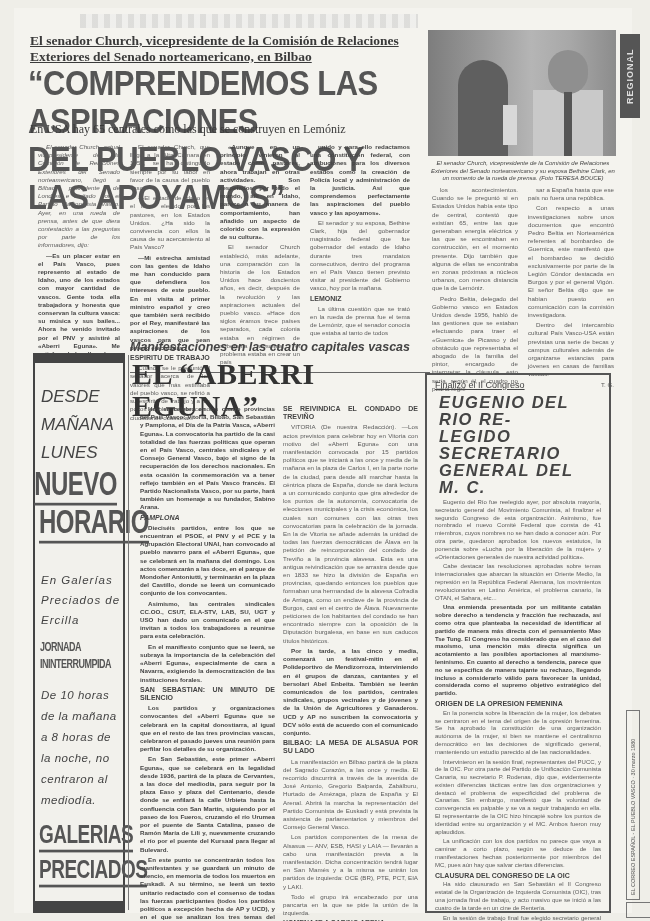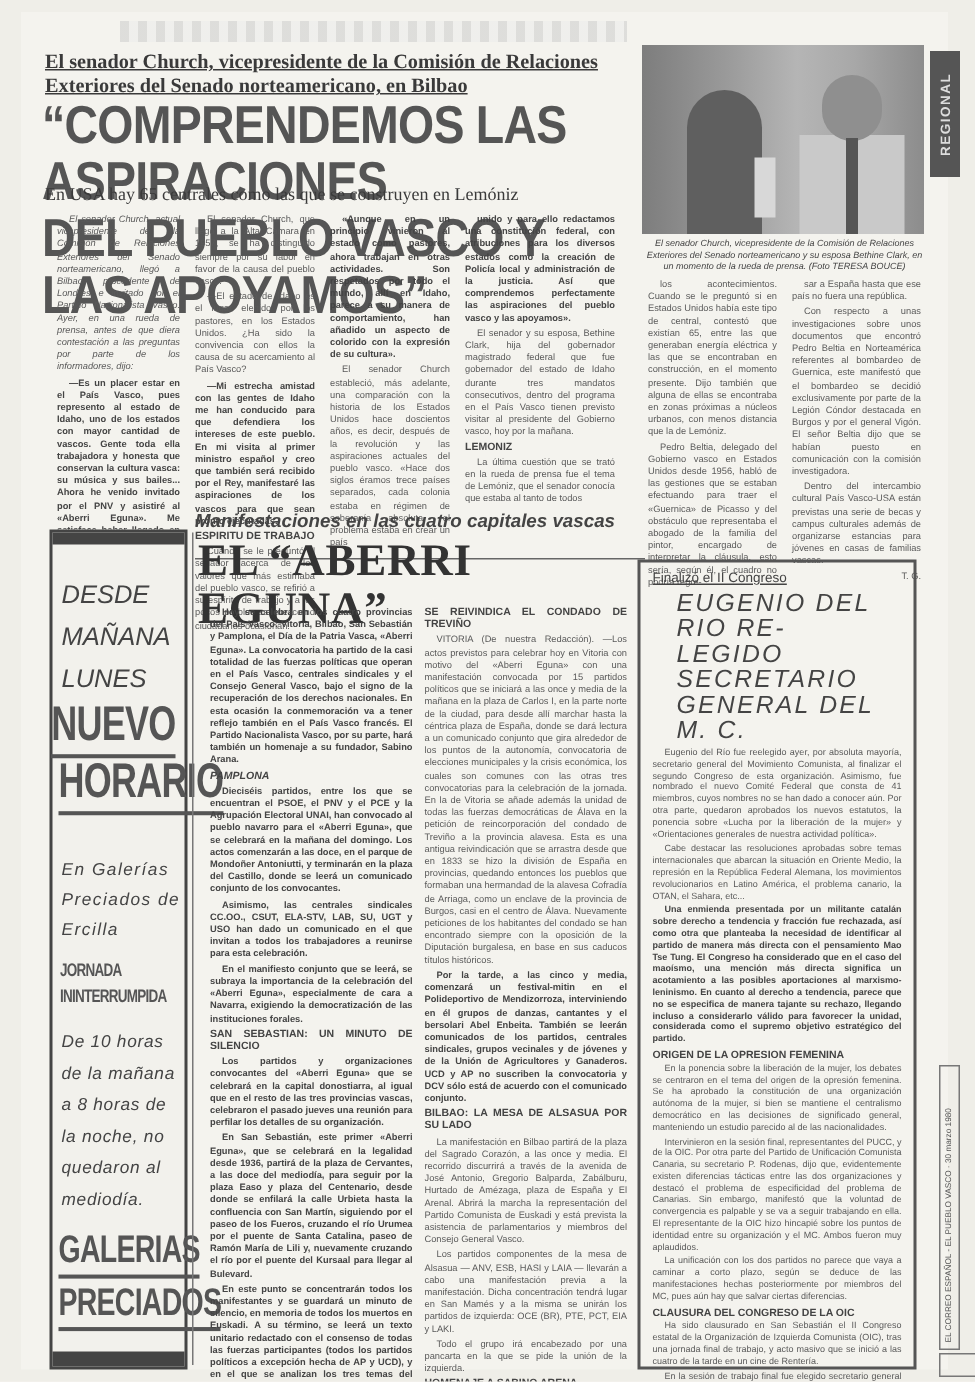--- a/index.html
+++ b/index.html
@@ -26,21 +26,21 @@
   .regional{left:620px;top:34px;width:20px;height:84px;background:#555;color:#ddd;font-size:9px;font-weight:bold;writing-mode:vertical-rl;transform:rotate(180deg);display:flex;align-items:center;justify-content:center;letter-spacing:1px;}
   .manif{left:130px;top:340px;width:300px;font-style:italic;font-weight:bold;font-size:12.5px;color:#444;border-bottom:1px solid #666;padding-bottom:18px;}
   .todo{left:132px;top:358px;width:298px;font-family:"Liberation Serif",serif;font-weight:bold;font-size:30px;line-height:32px;color:#333;letter-spacing:0.5px;}
   .ad{left:33px;top:353px;width:92px;height:560px;border:2px solid #444;box-sizing:border-box;background:#f2f1ec;}
   .ad .topbar{position:absolute;left:0;top:0;width:100%;height:8px;background:#444;}
   .ad .botbar{position:absolute;left:0;bottom:0;width:100%;height:10px;background:#444;}
   .ad .it{font-style:italic;color:#444;}
   .ad .cond{font-weight:bold;color:#555;letter-spacing:-0.5px;transform:scaleY(1.35);transform-origin:top left;}
   .mc{left:425px;top:373px;width:186px;height:540px;border:2px solid #555;box-sizing:border-box;padding:5px 8px;}
   .mc .kick{font-size:9px;color:#444;text-decoration:underline;}
-  .mc .h{font-style:italic;font-weight:normal;font-size:16.5px;line-height:17px;letter-spacing:1.5px;color:#444;margin:4px 16px 3px;}
+  .mc .h{font-style:italic;font-weight:bold;font-size:16.5px;line-height:17px;letter-spacing:1.5px;color:#444;margin:4px 4px 3px;}
   .foot{left:626px;top:710px;width:14px;height:190px;border:1px solid #777;font-size:5.5px;color:#555;writing-mode:vertical-rl;transform:rotate(180deg);display:flex;align-items:center;justify-content:flex-start;padding-top:4px;box-sizing:border-box;}
   .pagenum{left:626px;top:902px;width:14px;height:14px;border:1px solid #777;font-size:9px;font-weight:bold;text-align:center;line-height:14px;color:#333;padding-left:30px;}
   .vrule{background:#777;width:1px;}
 </style>
 </head>
 <body>
 
 <div class="page"></div>
 
 <div class="abs strip"></div>
@@ -112,21 +112,21 @@
     <div>Preciados de</div>
     <div>Ercilla</div>
   </div>
   <div style="position:absolute;left:5px;top:285px;font-size:9px;" class="cond">JORNADA</div>
   <div style="position:absolute;left:5px;top:302px;font-size:9px;" class="cond">ININTERRUMPIDA</div>
   <div style="position:absolute;left:6px;top:330px;font-size:11.5px;line-height:21px;letter-spacing:0.5px;" class="it">
     <div>De 10 horas</div>
     <div>de la mañana</div>
     <div>a 8 horas de</div>
     <div>la noche, no</div>
-    <div>quedaron al</div>
+    <div>centraron al</div>
     <div>mediodía.</div>
   </div>
   <div style="position:absolute;left:4px;top:465px;font-size:19px;border-bottom:2px solid #555;" class="cond">GALERIAS</div>
   <div style="position:absolute;left:4px;top:500px;font-size:19px;border-bottom:2px solid #555;" class="cond">PRECIADOS</div>
   <div class="botbar"></div>
 </div>
 
 <div class="abs vrule" style="left:128px;top:355px;height:555px;"></div>
 <div class="abs manif">Manifestaciones en las cuatro capitales vascas</div>
 <div class="abs todo">

